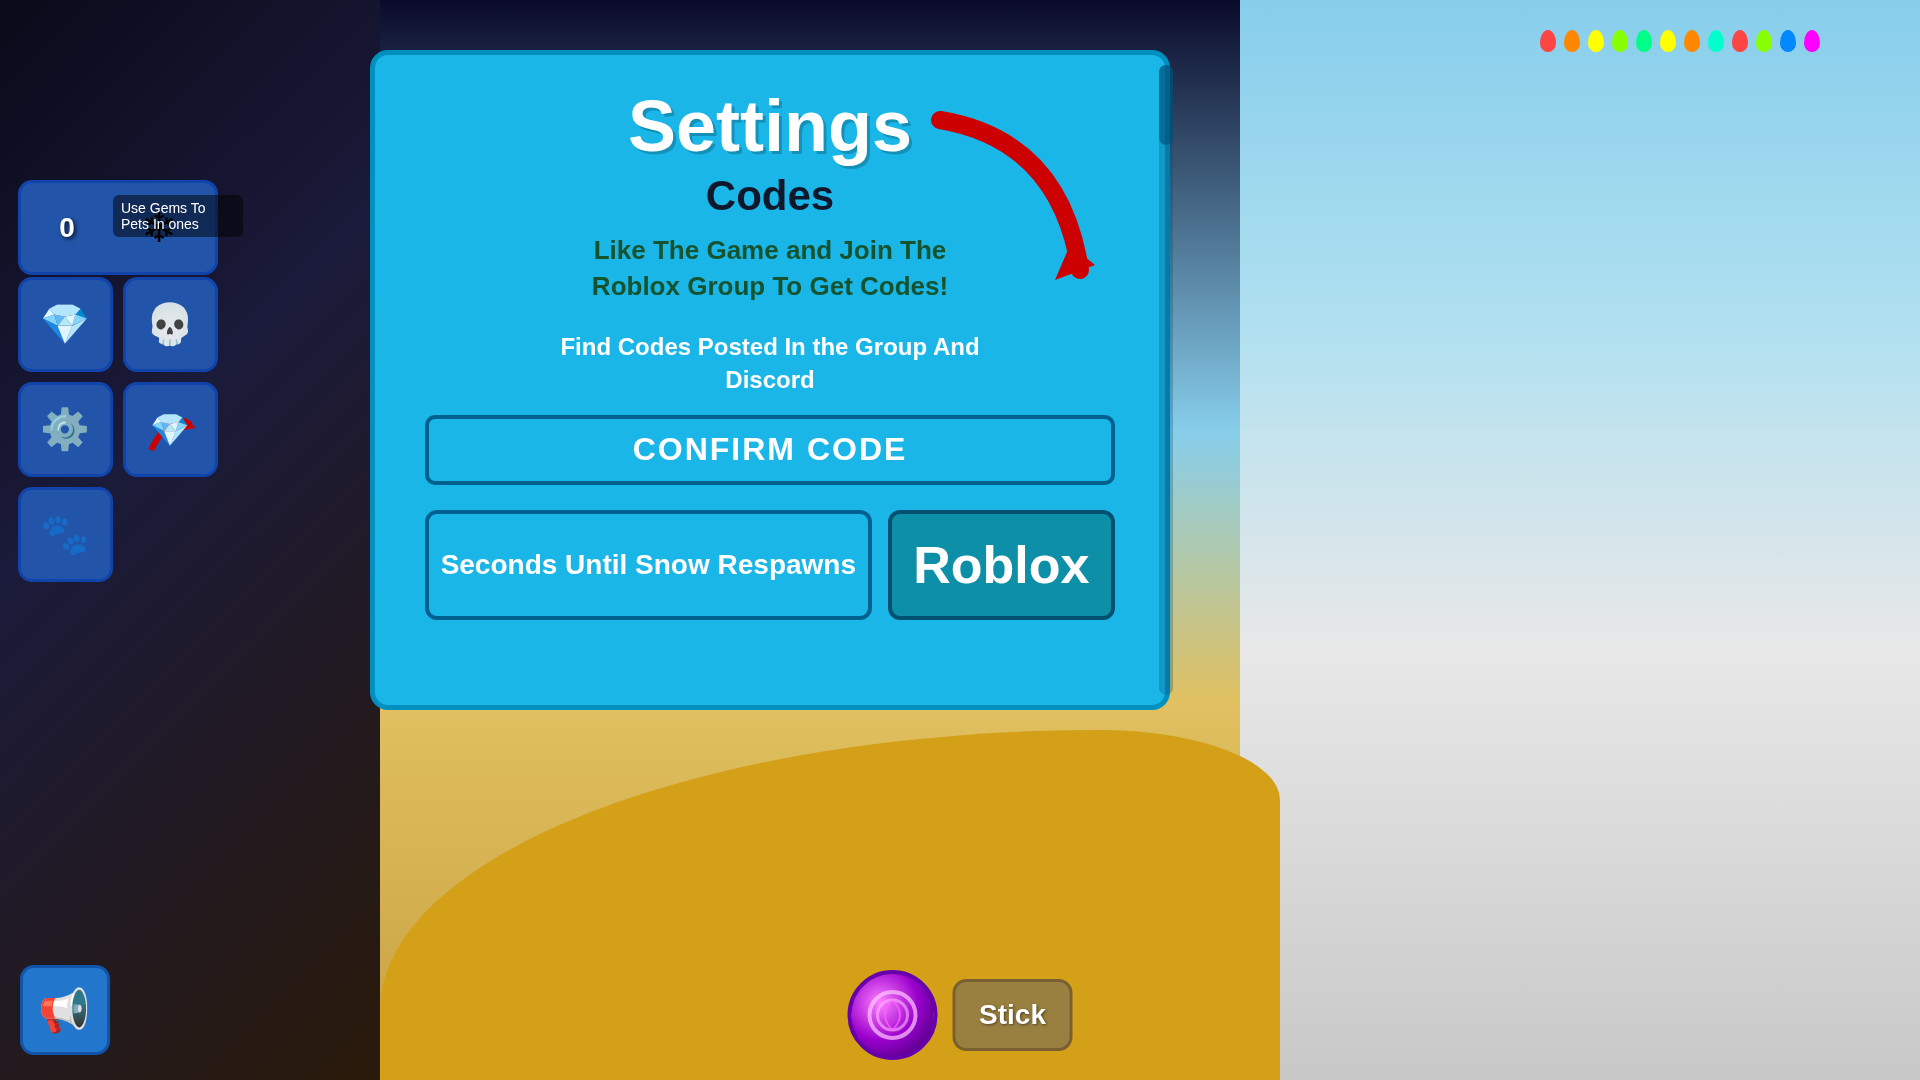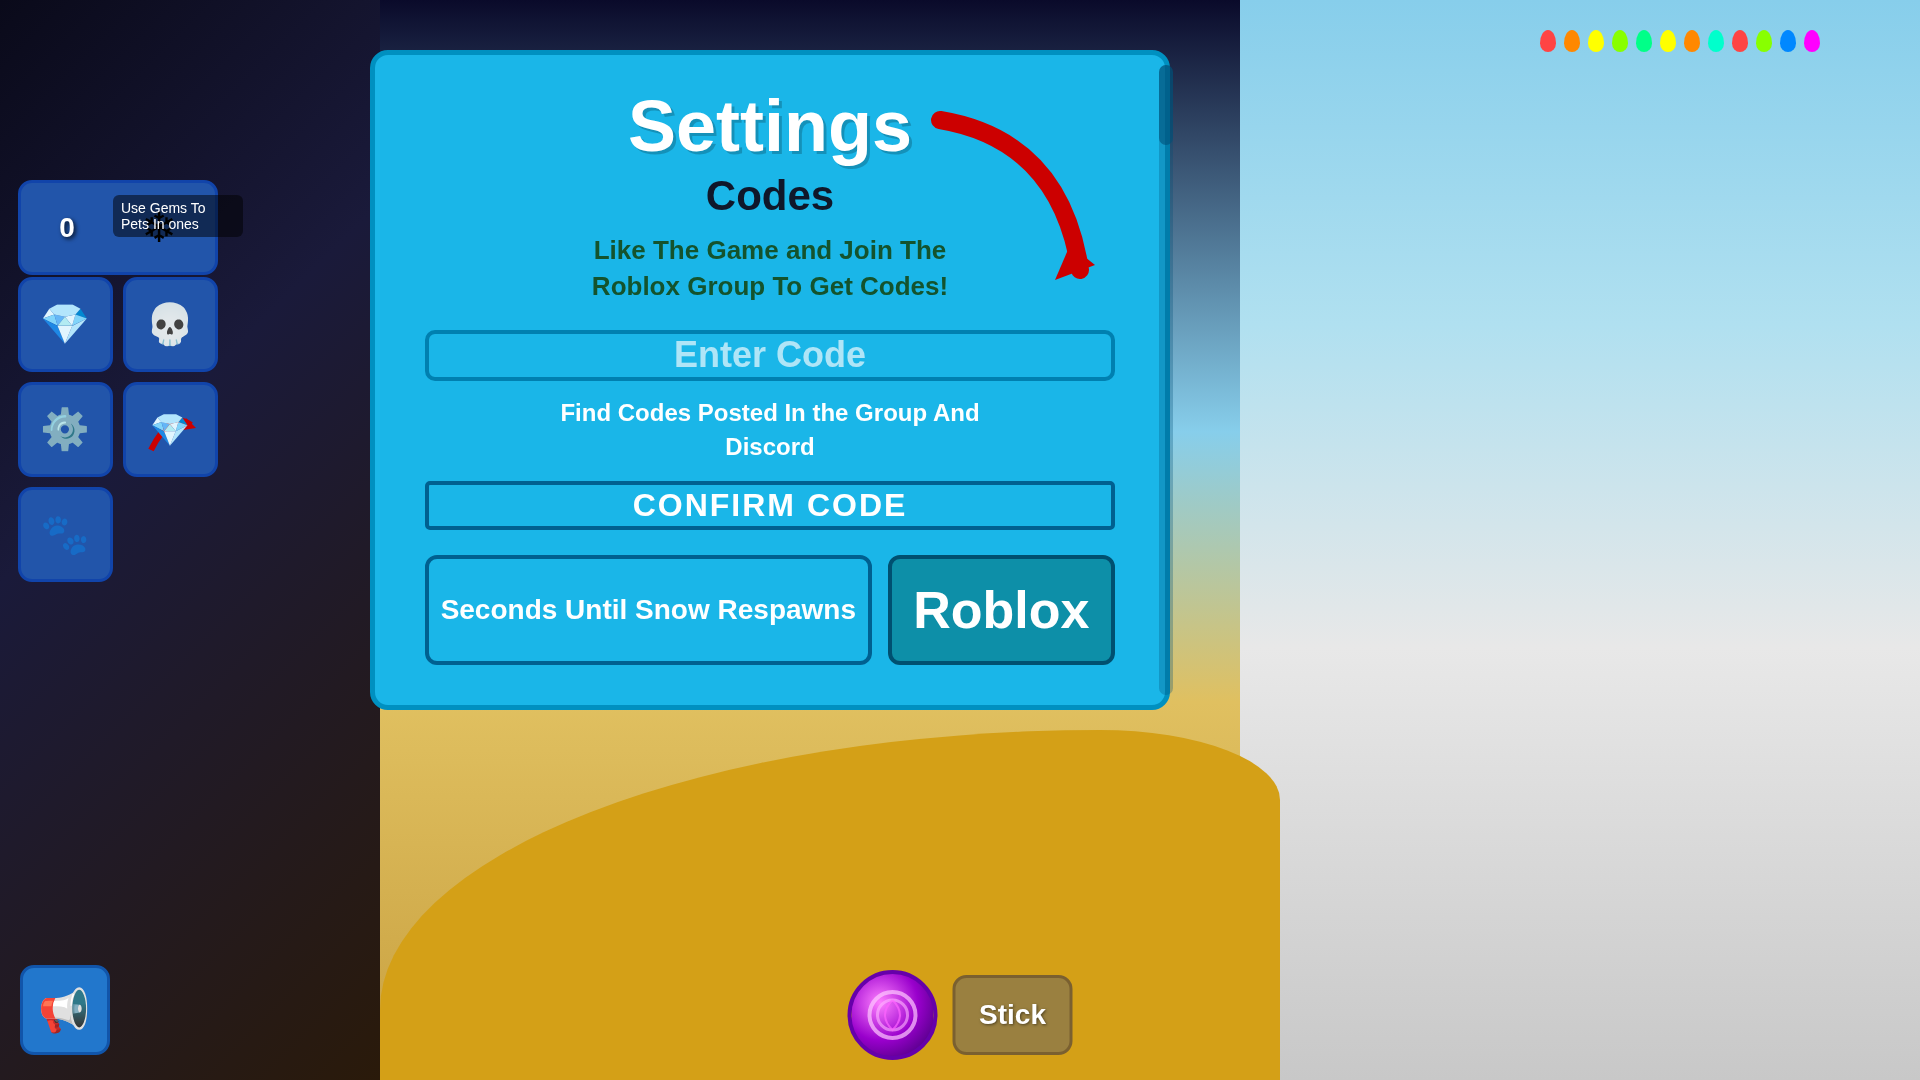--- a/index.html
+++ b/index.html
@@ -184,21 +184,21 @@
       color: white;
       text-align: center;
       margin-bottom: 18px;
       font-weight: 600;
       line-height: 1.4;
     }
 
     .confirm-button {
       width: 100%;
       height: 70px;
-      border-radius: 5px;
+      border-radius: 10px;
       border: 4px solid #006090;
       background: #1ab6e8;
       font-size: 32px;
       font-weight: 900;
       color: white;
       letter-spacing: 2px;
       cursor: pointer;
       margin-bottom: 25px;
       font-family: 'Arial Black', Arial, sans-serif;
     }
@@ -270,21 +270,21 @@
       animation: spin 3s linear infinite;
     }
 
     @keyframes spin {
       from { transform: rotate(0deg); }
       to { transform: rotate(360deg); }
     }
 
     .stick-button {
       width: 120px;
-      height: 80px;
+      height: 72px;
       border-radius: 14px;
       background: #9a8040;
       border: 3px solid #7a6030;
       display: flex;
       align-items: center;
       justify-content: center;
       cursor: pointer;
     }
 
     .stick-label {
@@ -422,21 +422,20 @@
   <div class="modal-scrollbar">
     <div class="modal-scrollbar-thumb"></div>
   </div>
 
   <h1 class="modal-title">Settings</h1>
   <h2 class="modal-subtitle">Codes</h2>
   <p class="modal-description">
     Like The Game and Join The<br>Roblox Group To Get Codes!
   </p>
 
-  <input class="code-input" type="text" placeholder="Enter Code" style="">
 
   <p class="find-codes-text">
     Find Codes Posted In the Group And<br>Discord
   </p>
 
   <button class="confirm-button">CONFIRM CODE</button>
 
   <div class="bottom-buttons">
     <button class="respawn-button">Seconds Until Snow Respawns</button>
     <button class="enter-button">Roblox</button>

